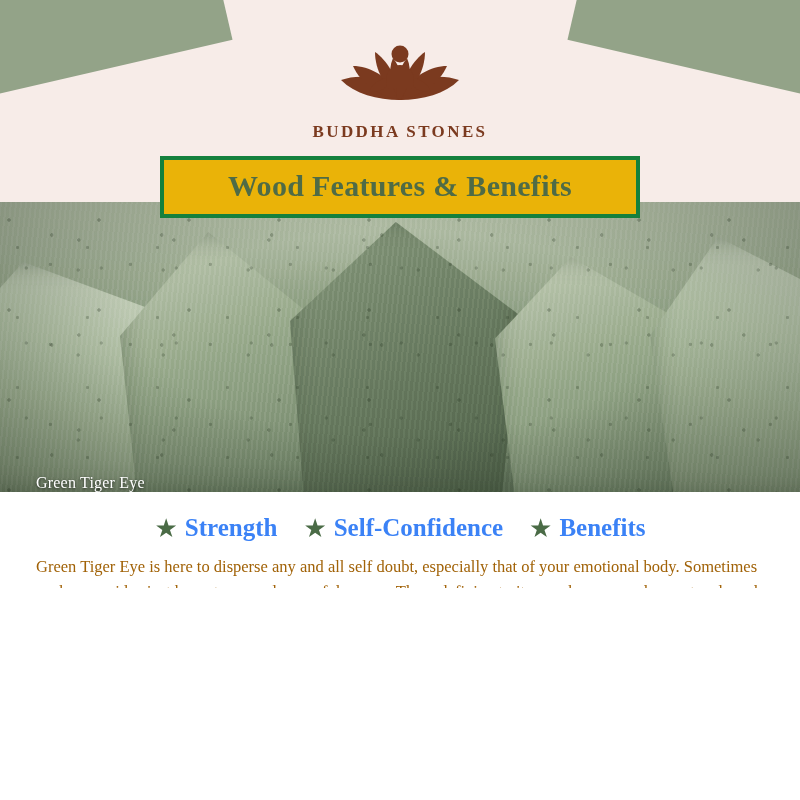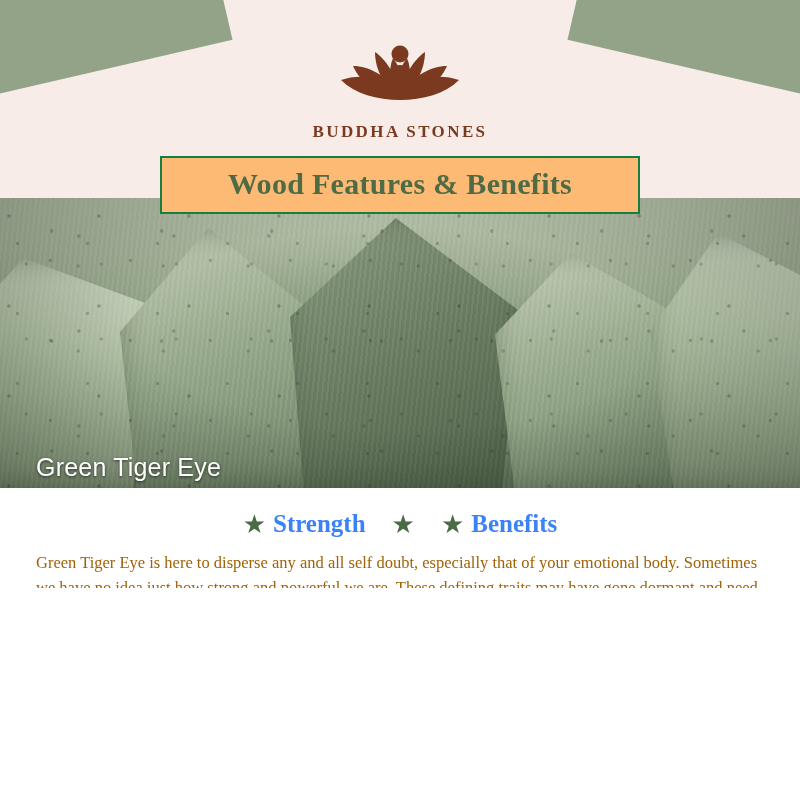--- a/index.html
+++ b/index.html
@@ -66,22 +66,22 @@
     color: #7b3a1f;
     font-family: "Liberation Serif", serif;
   }
 
   
   .title-banner {
     position: relative;
     z-index: 6;
     margin: 14px auto 0;
     width: 480px;
-    background: #fdba74;
-    border: 2px solid #15803d;
+    background: #eab308;
+    border: 4px solid #15803d;
     padding: 9px 0 11px;
     text-align: center;
   }
   .title-banner .title {
     font-family: "Liberation Serif", serif;
     font-weight: bold;
     font-size: 30px;
     color: #4f6b46;
     letter-spacing: 0.3px;
   }
@@ -139,26 +139,27 @@
     background-size: 90px 90px, 70px 70px, 110px 110px, 80px 80px, 95px 95px, 75px 75px, 85px 85px;
     opacity: .85;
   }
   .hero-vignette {
     position: absolute; inset: 0;
     background: radial-gradient(ellipse at 50% 45%, rgba(0,0,0,0) 45%, rgba(30,40,28,.35) 100%);
   }
   .hero-label {
     position: absolute;
     left: 36px;
-    bottom: 6px;
+    bottom: 0;
     color: #ffffff;
-    font-size: 25px;
+    font-size: 16px;
     letter-spacing: .2px;
     text-shadow: 0 1px 3px rgba(0,0,0,.65);
     z-index: 4;
+    font-family: Liberation Serif, serif;
   }
 
   
   .content {
     position: relative;
     z-index: 5;
     background: #ffffff;
     padding: 18px 34px 0;
     min-height: 260px;
   }
@@ -259,20 +260,21 @@
   </div>
 
   <div class="content">
     <div class="benefits">
       <div class="benefit">
         <span class="star">★</span>
         <span class="benefit-label">Strength</span>
       </div>
       <div class="benefit">
         <span class="star">★</span>
+        <span class="benefit-label">Self-Confidence</span>
       </div>
       <div class="benefit">
         <span class="star">★</span>
         <span class="benefit-label">Benefits</span>
       </div>
     </div>
 
     <p class="body-text">Green Tiger Eye is here to disperse any and all self doubt, especially that of your emotional body. Sometimes we have no idea just how strong and powerful we are. These defining traits may have gone dormant and need a potent life force energy to bring back to life. That is where Green Tiger Eye can truly make a remarkable difference in one's day to day life. The inner flower deep within your soul will begin to bloom and grow with one idea to be understood; Self love and appreciation is all that is, and all that will ever be.</p>
   </div>
 

